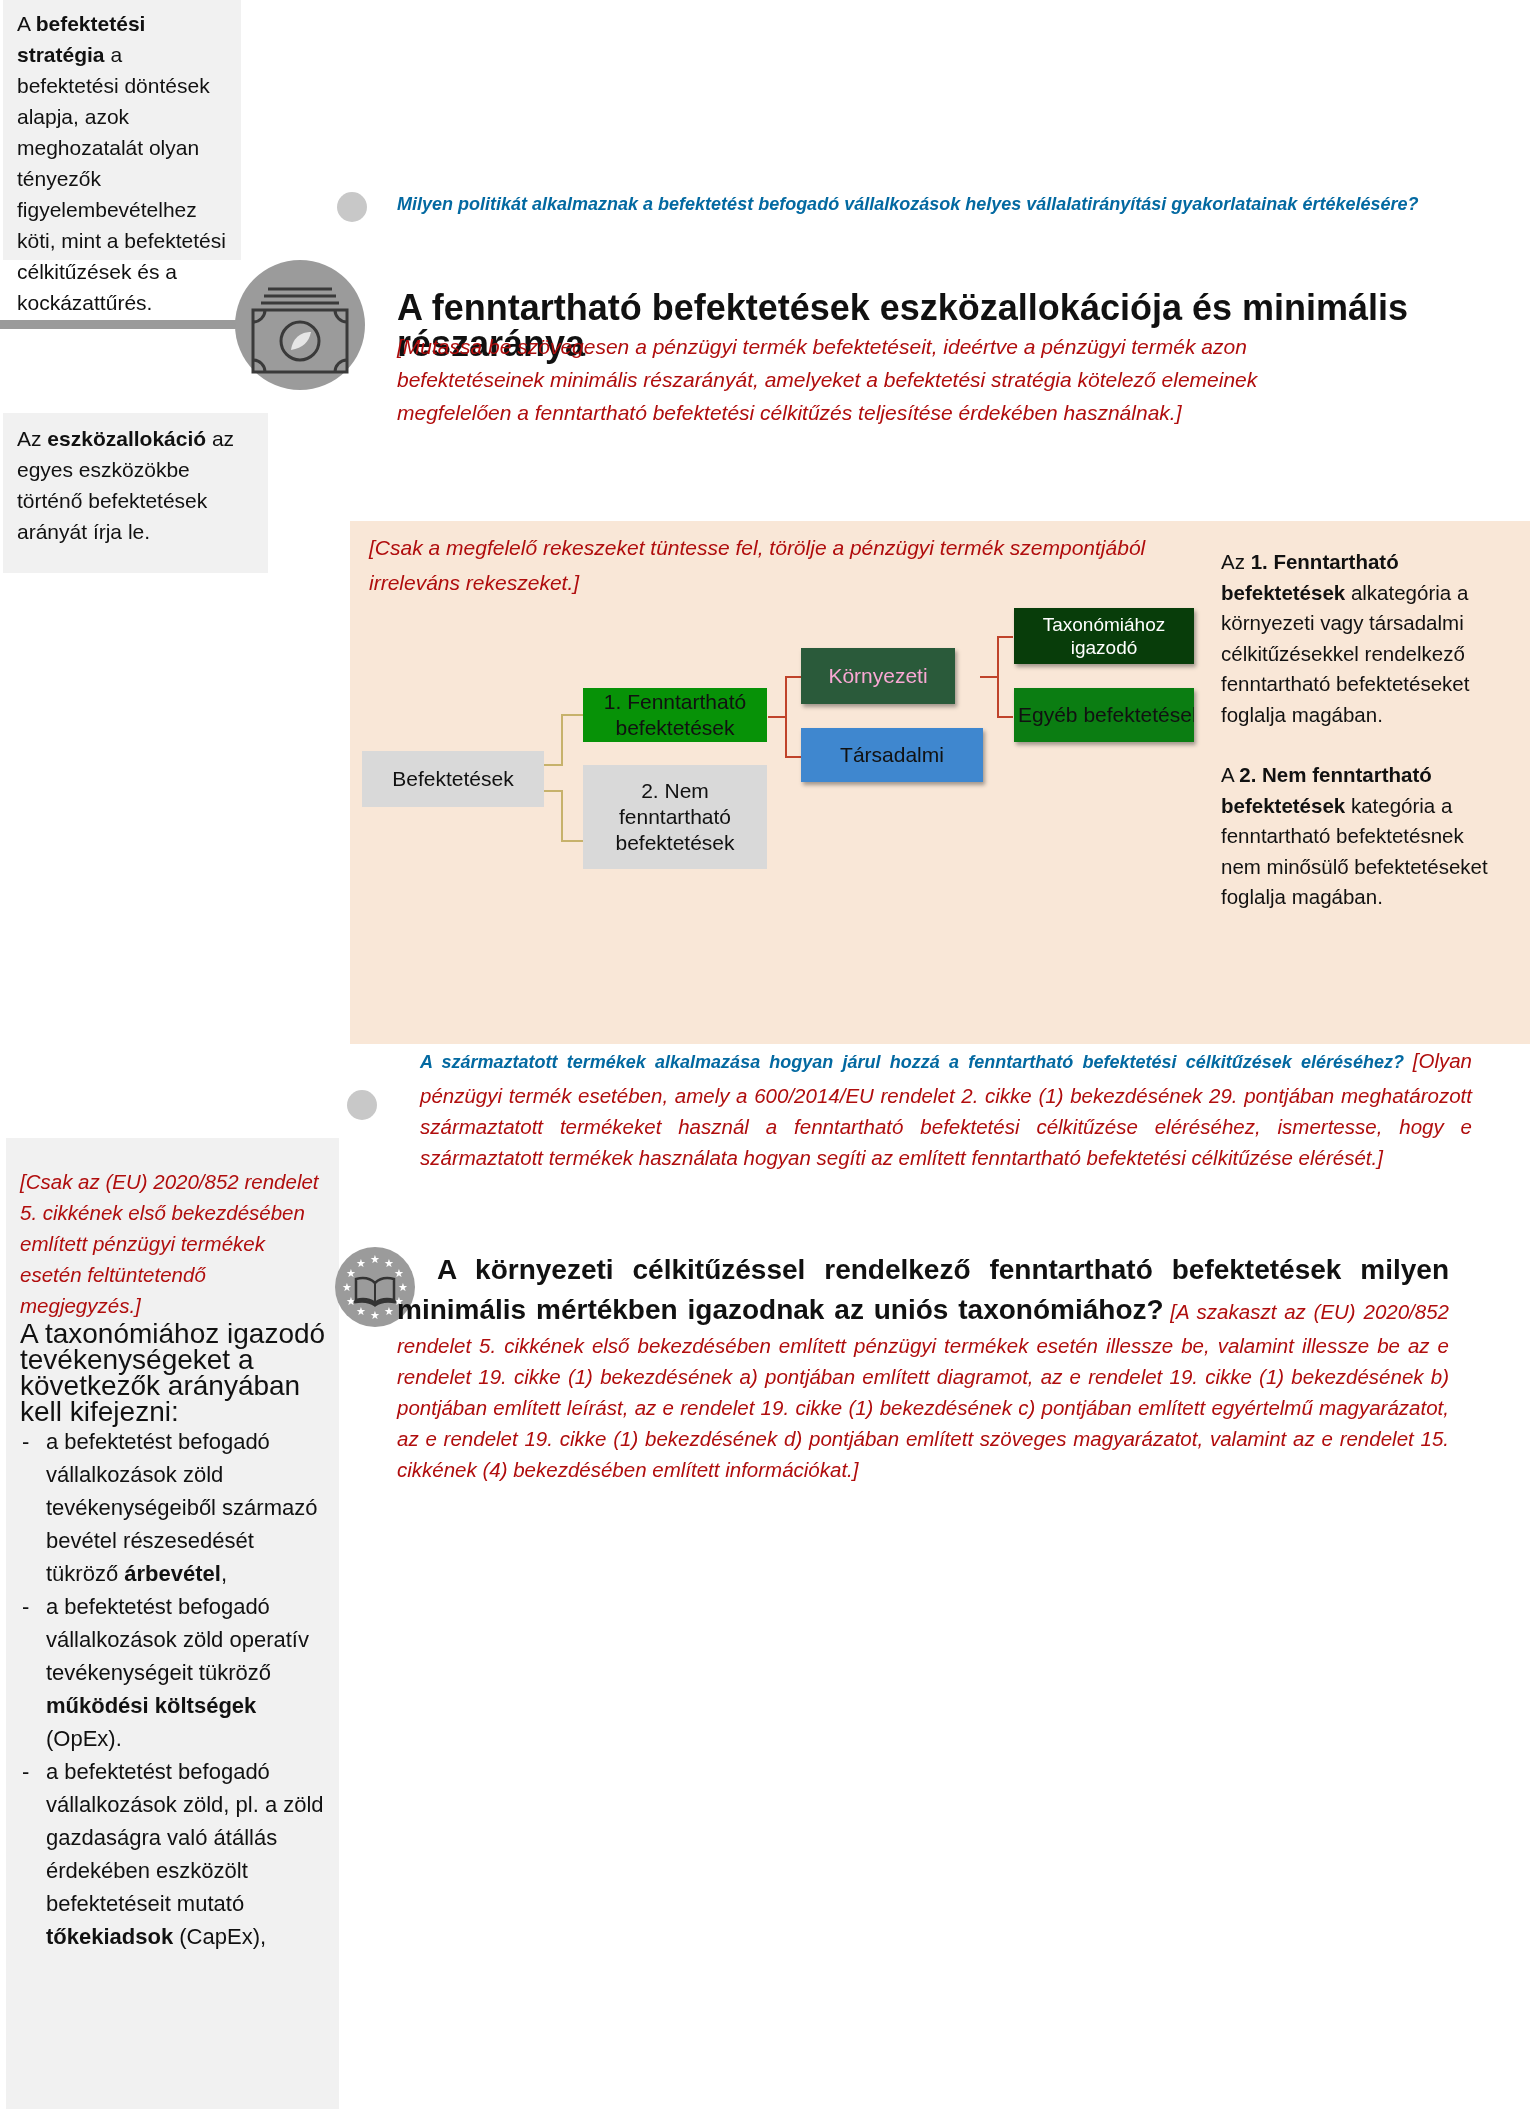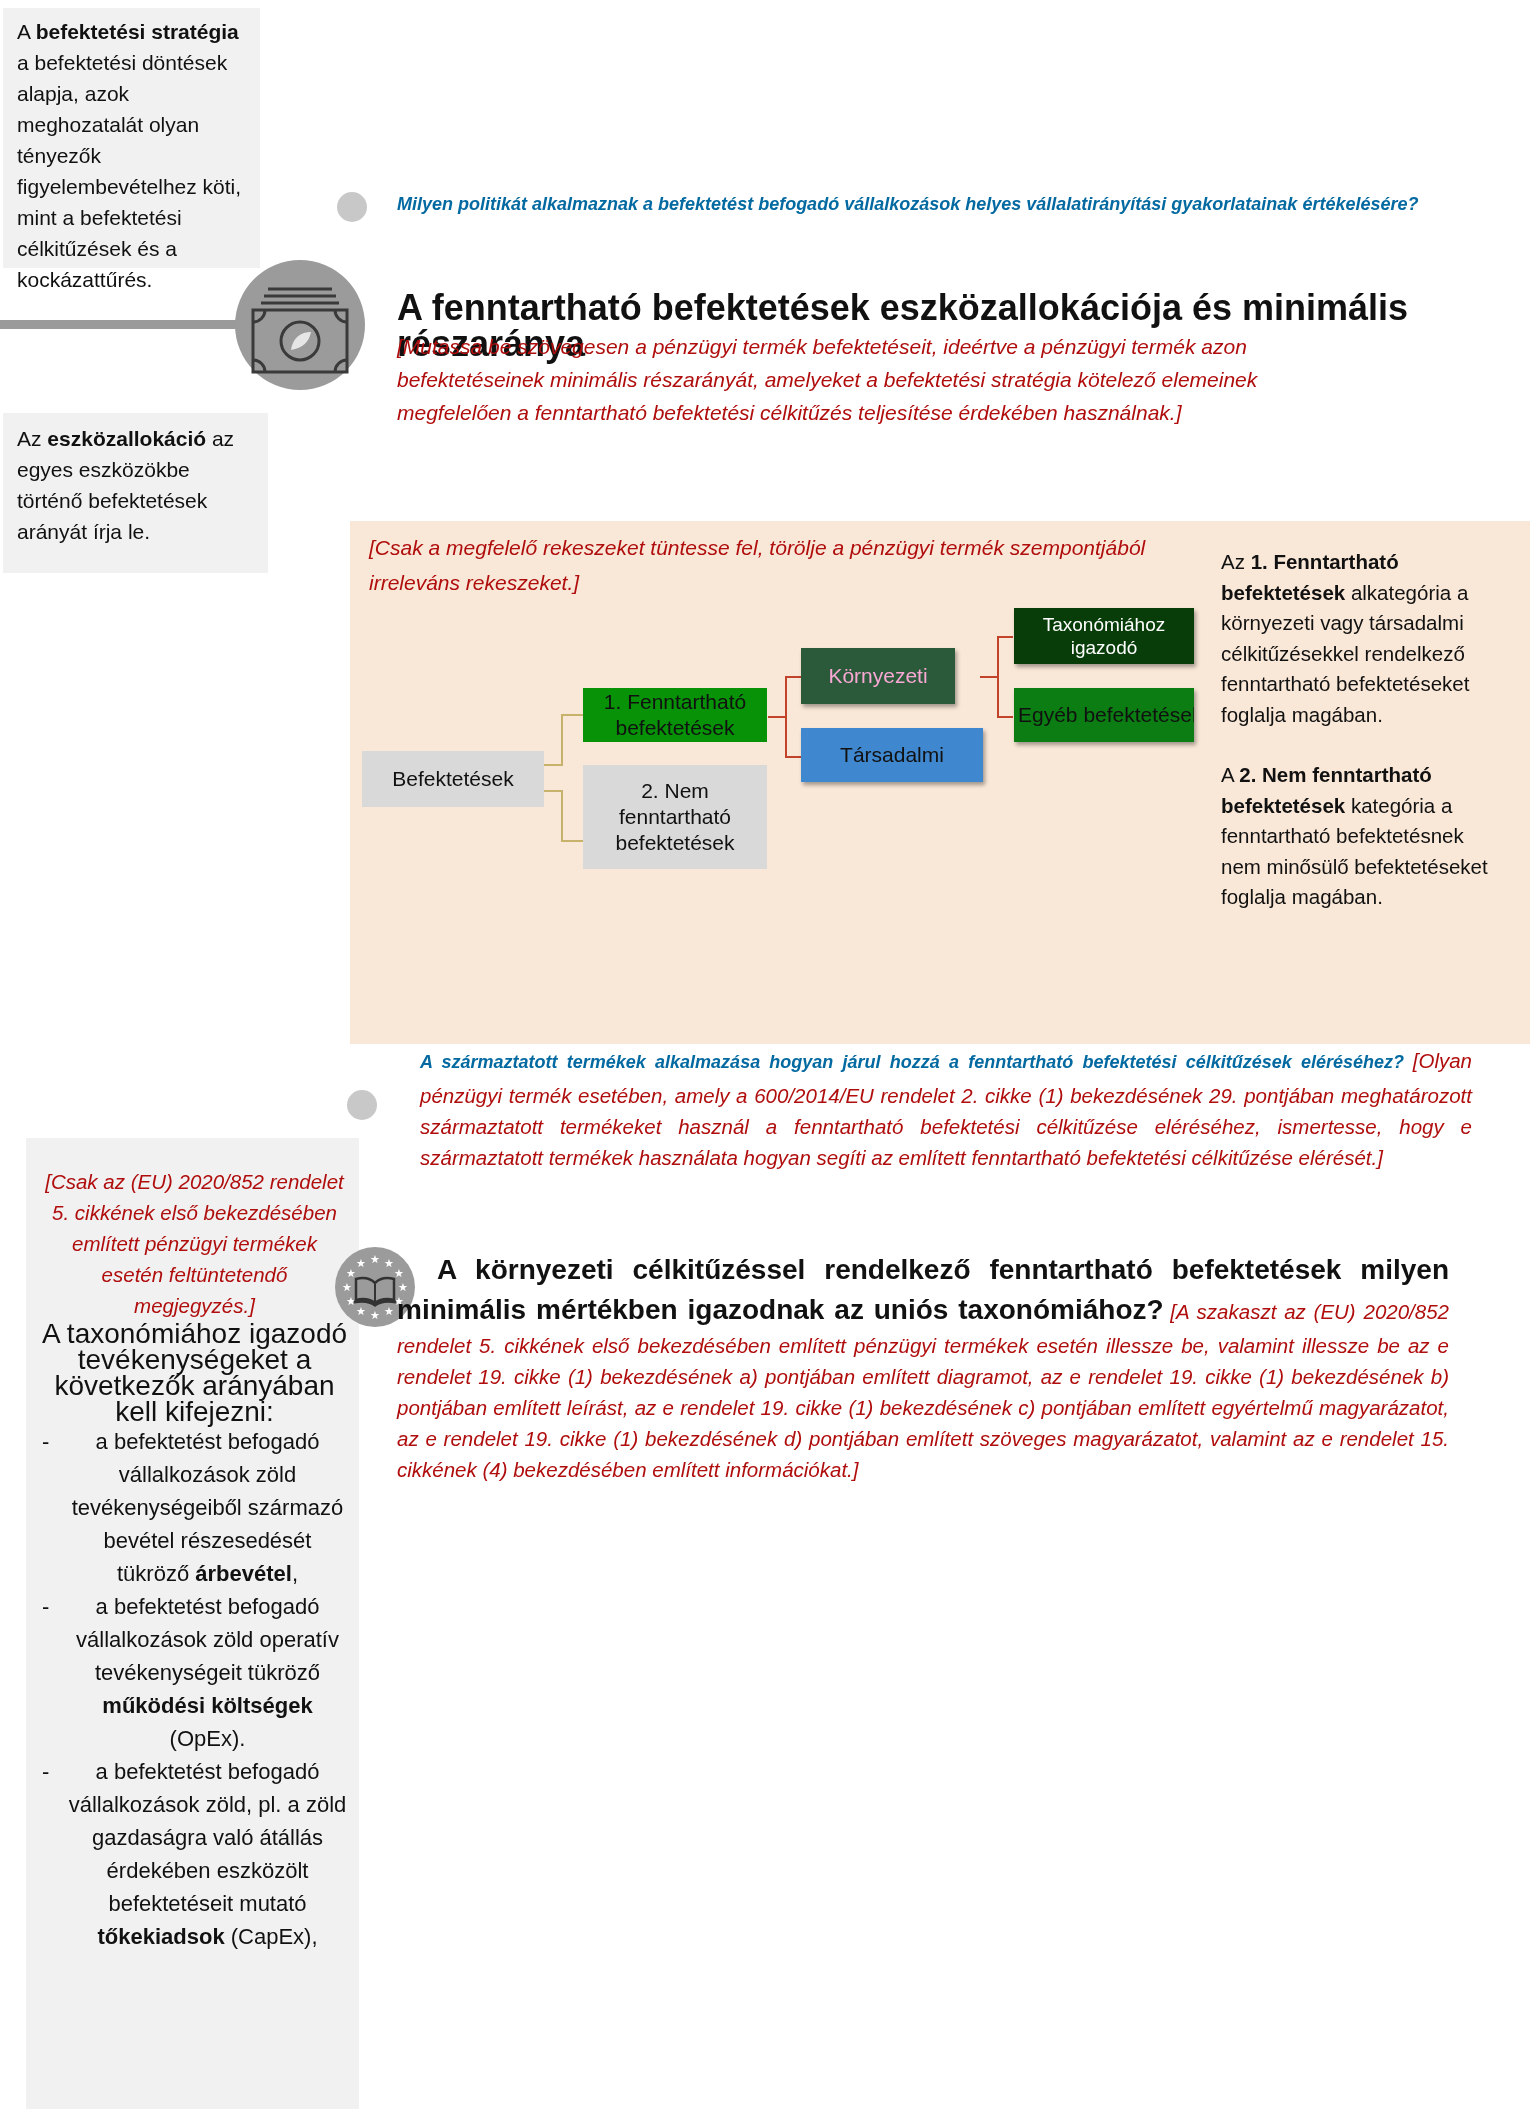--- a/index.html
+++ b/index.html
@@ -20,21 +20,21 @@
          font-size:21px; line-height:26px; box-sizing:border-box; }
   .shadow { box-shadow:2px 3px 4px rgba(0,0,0,0.35); }
   .cline { position:absolute; }
   ul.dash { list-style:none; margin:0; padding:0; }
   ul.dash li { position:relative; padding-left:26px; }
   ul.dash li::before { content:"-"; position:absolute; left:2px; }
 </style>
 </head>
 <body>
 
-<div class="abs gray-panel" style="left:3px; top:8px; width:257px; height:260px; padding:8px 12px 12px 14px;">
+<div class="abs gray-panel" style="left:3px; top:0; width:238px; height:260px; padding:8px 12px 12px 14px;">
   <div class="side-text">
     <span>A </span><b>befektetési stratégia</b><span> a befektetési döntések alapja, azok meghozatalát olyan tényezők figyelembevételhez köti, mint a befektetési célkitűzések és a kockázattűrés.</span>
   </div>
 </div>
 
 <div class="abs" style="left:0; top:320px; width:250px; height:9px; background:#9a9a9a;"></div>
 
 <div class="abs" style="left:235px; top:260px; width:130px; height:130px;">
   <svg width="130" height="130" viewBox="0 0 130 130">
     <circle cx="65" cy="65" r="65" fill="#9b9b9b"></circle>
@@ -50,21 +50,21 @@
     <path d="M56 90 C58 76 68 72 76 72 C74 82 68 88 56 90 Z" fill="#e6e6e6"></path>
   </svg>
 </div>
 
 <div class="abs gray-panel" style="left:3px; top:413px; width:265px; height:160px; padding:10px 12px 0 14px;">
   <div class="side-text">
     <span>Az </span><b>eszközallokáció</b><span> az egyes eszközökbe történő befektetések arányát írja le.</span>
   </div>
 </div>
 
-<div class="abs gray-panel" style="left:26px; top:1138px; width:333px; height:971px; padding:28px 10px 0 14px;text-align:center;">
+<div class="abs gray-panel" style="left:6px; top:1138px; width:333px; height:971px; padding:28px 10px 0 14px;">
   <div class="side-text red ital" style="font-size:20.5px;">[Csak az (EU) 2020/852 rendelet 5. cikkének első bekezdésében említett pénzügyi termékek esetén feltüntetendő megjegyzés.]</div>
   <div class="side-text" style="line-height:26px; font-size:28px;">A taxonómiához igazodó tevékenységeket a következők arányában kell kifejezni:</div>
   <ul class="dash side-text" style="line-height:33px; font-size:22px;">
     <li><span>a befektetést befogadó vállalkozások zöld tevékenységeiből származó bevétel részesedését tükröző </span><b>árbevétel</b><span>,</span></li>
     <li><span>a befektetést befogadó vállalkozások zöld operatív tevékenységeit tükröző </span><b>működési költségek</b><span> (OpEx).</span></li>
     <li><span>a befektetést befogadó vállalkozások zöld, pl. a zöld gazdaságra való átállás érdekében eszközölt befektetéseit mutató </span><b>tőkekiadsok</b><span> (CapEx),</span></li>
   </ul>
 </div>
 
 <div class="abs dot" style="left:337px; top:192px;"></div>

